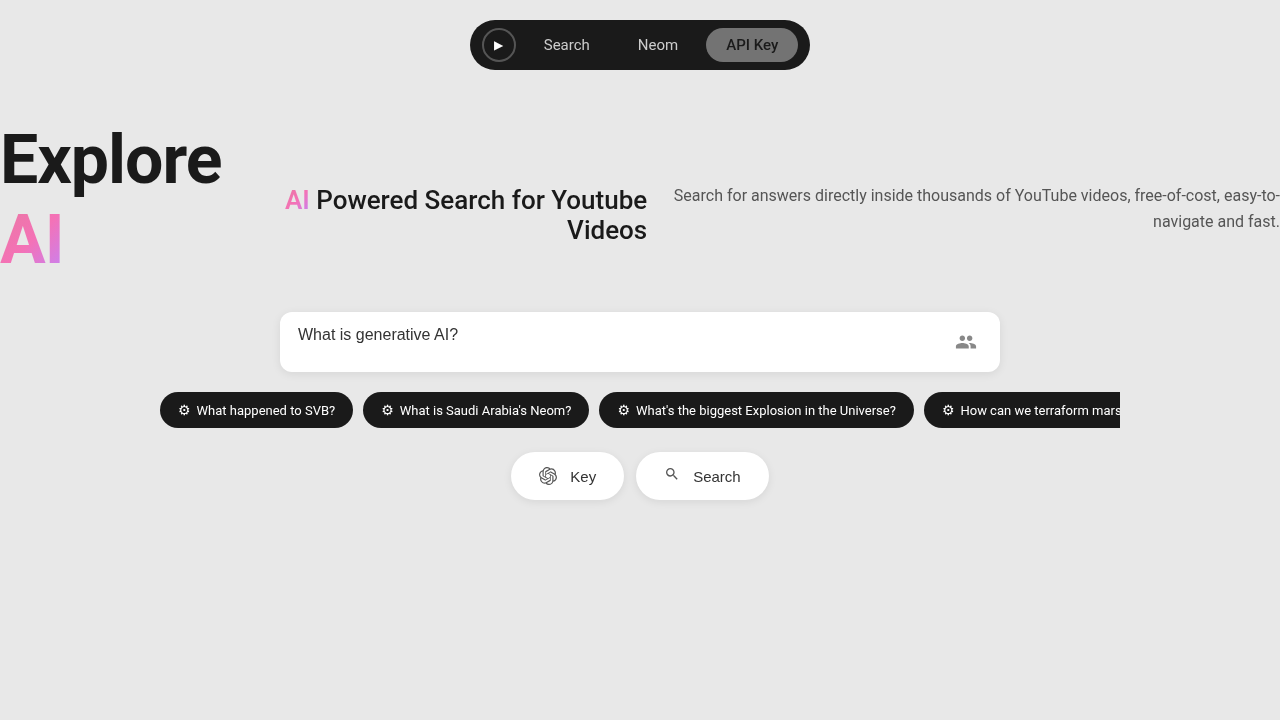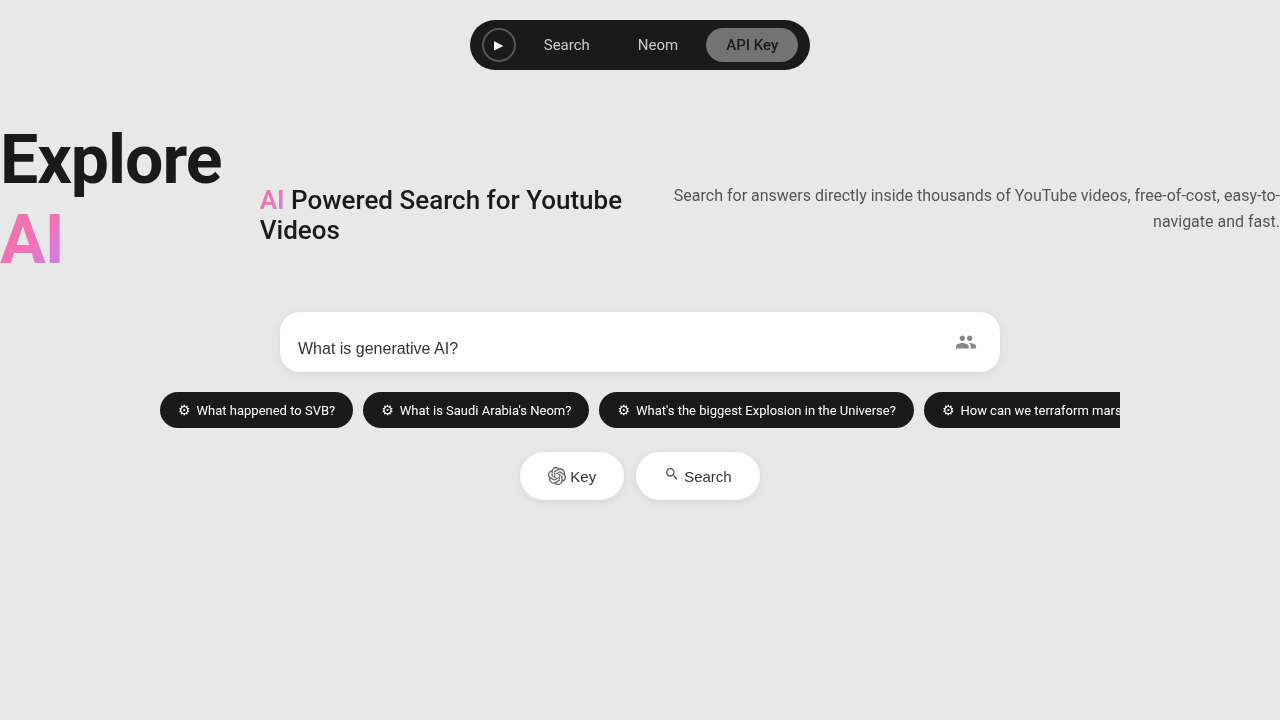--- a/index.html
+++ b/index.html
@@ -78,21 +78,21 @@
       -webkit-background-clip: text;
       -webkit-text-fill-color: transparent;
       background-clip: text;
     }
 
     .hero-subtitle {
       margin-top: 30px;
       font-size: 26px;
       font-weight: 500;
       color: #1a1a1a;
-      text-align: left;
+      text-align: right;
     }
 
     .hero-subtitle .ai-inline {
       background: linear-gradient(135deg, #e879a0, #f472b6, #c084fc);
       -webkit-background-clip: text;
       -webkit-text-fill-color: transparent;
       background-clip: text;
       font-weight: 600;
     }
 
@@ -102,23 +102,23 @@
       color: #555;
       text-align: right;
       max-width: 640px;
       line-height: 1.6;
     }
 
     
     .search-container {
       margin-top: 32px;
       display: flex;
-      align-items: flex-end;
+      align-items: flex-start;
       background-color: white;
-      border-radius: 20px;
+      border-radius: 12px;
       padding: 14px 18px;
       width: 720px;
       box-shadow: 0 2px 10px rgba(0,0,0,0.08);
     }
 
     .search-input {
       flex: 1;
       border: none;
       outline: none;
       font-size: 16px;
@@ -174,21 +174,21 @@
 
     .bottom-btn {
       background-color: white;
       border: none;
       border-radius: 50px;
       padding: 14px 28px;
       font-size: 15px;
       cursor: pointer;
       display: flex;
       align-items: center;
-      gap: 4px;
+      gap: 13px;
       color: #333;
       box-shadow: 0 2px 8px rgba(0,0,0,0.08);
       font-weight: 500;
     }
 
     .btn-icon {
       font-size: 16px;
     }
 
     

